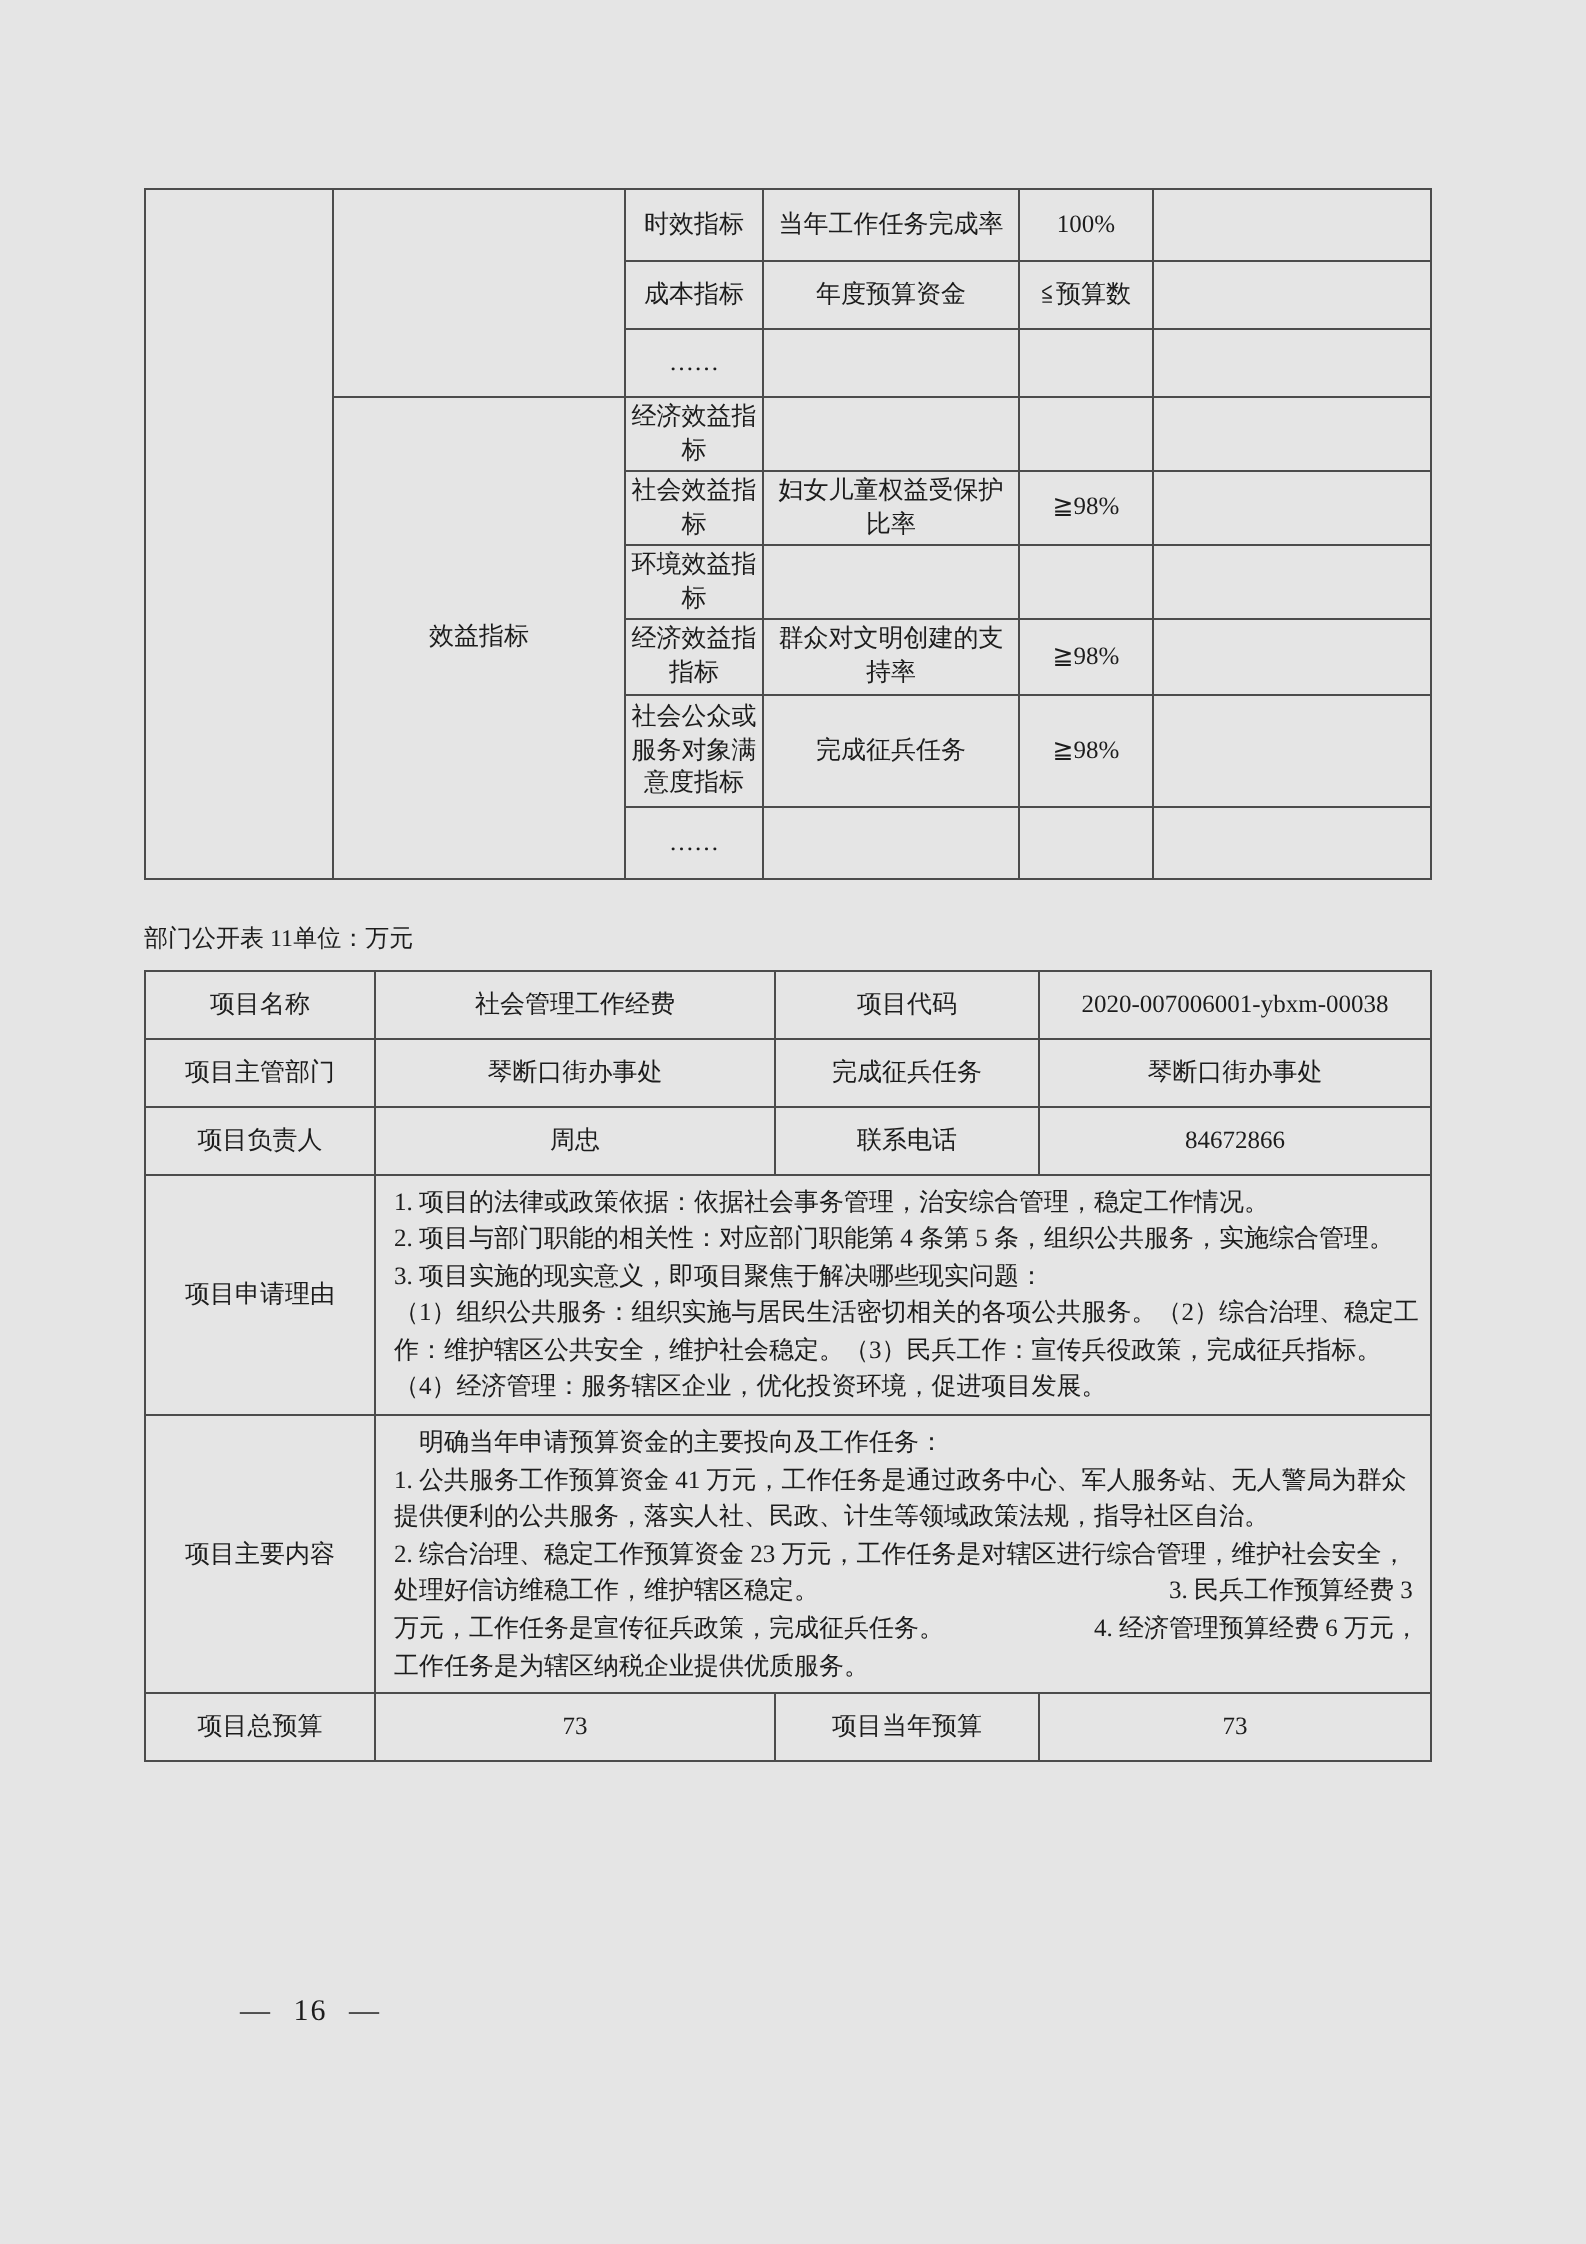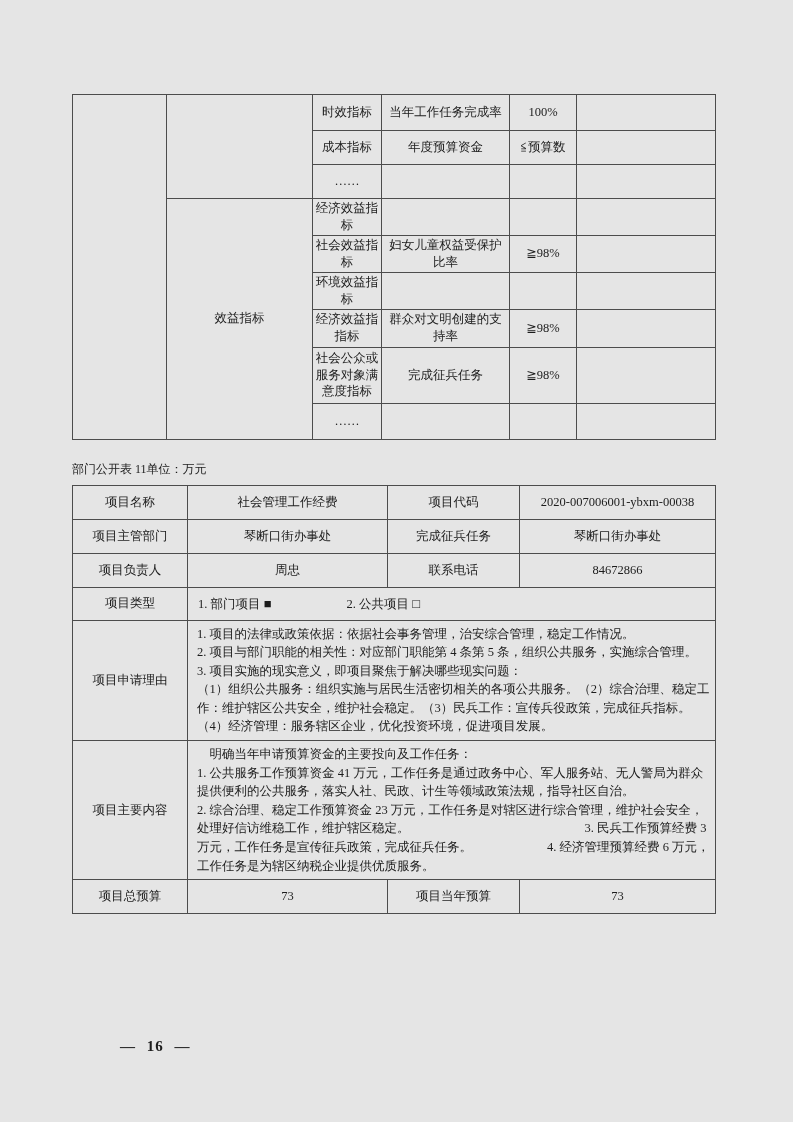--- a/index.html
+++ b/index.html
@@ -60,25 +60,24 @@
     margin-bottom: 7px;
     display: flex;
     font-size: 12px;
   }
   .chk { font-size: 13px; }
   .opt2 { margin-left: 72px; }
   .type-cell { text-align: left; padding-left: 10px; }
   .page-number {
     position: absolute;
     left: 120px;
-    top: 1038px;
+    top: 998px;
     font-size: 15px;
     letter-spacing: 1px;
     word-spacing: 6px;
-    font-weight: bold;
   }
 </style>
 </head>
 <body>
 
 <div class="page">
   <div class="content">
 
     <table class="indicator-table">
       <colgroup>
@@ -183,29 +182,20 @@
         <td>琴断口街办事处</td>
         <td>完成征兵任务</td>
         <td>琴断口街办事处</td>
       </tr>
       <tr style="height:34px">
         <td>项目负责人</td>
         <td>周忠</td>
         <td>联系电话</td>
         <td>84672866</td>
       </tr>
-      <tr style="height:33px">
-        <td>项目类型</td>
-        <td colspan="3" class="type-cell">
-          <span>1. 部门项目</span>
-          <span class="chk">■</span>
-          <span class="opt2">2. 公共项目</span>
-          <span class="chk">□</span>
-        </td>
-      </tr>
       <tr style="height:113px">
         <td>项目申请理由</td>
         <td colspan="3" class="textcell prewrap">1. 项目的法律或政策依据：依据社会事务管理，治安综合管理，稳定工作情况。
 2. 项目与部门职能的相关性：对应部门职能第 4 条第 5 条，组织公共服务，实施综合管理。
 3. 项目实施的现实意义，即项目聚焦于解决哪些现实问题：
 （1）组织公共服务：组织实施与居民生活密切相关的各项公共服务。（2）综合治理、稳定工作：维护辖区公共安全，维护社会稳定。（3）民兵工作：宣传兵役政策，完成征兵指标。（4）经济管理：服务辖区企业，优化投资环境，促进项目发展。</td>
       </tr>
       <tr style="height:127px">
         <td>项目主要内容</td>
         <td colspan="3" class="textcell prewrap">　明确当年申请预算资金的主要投向及工作任务：

